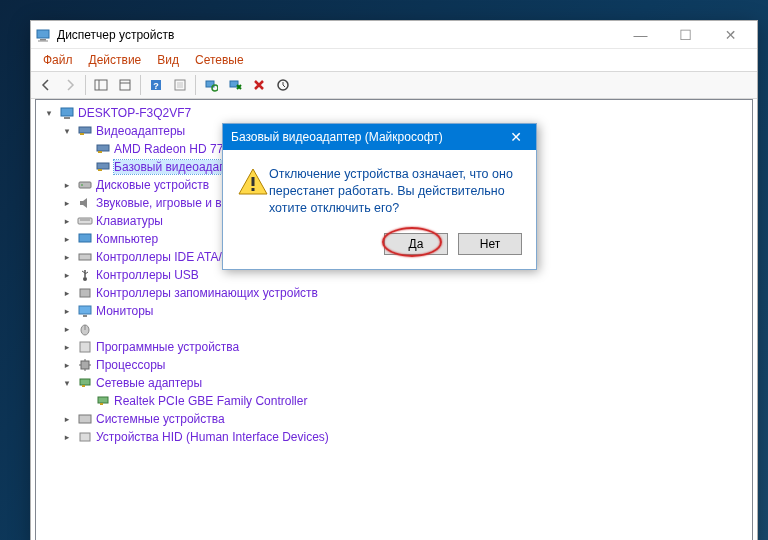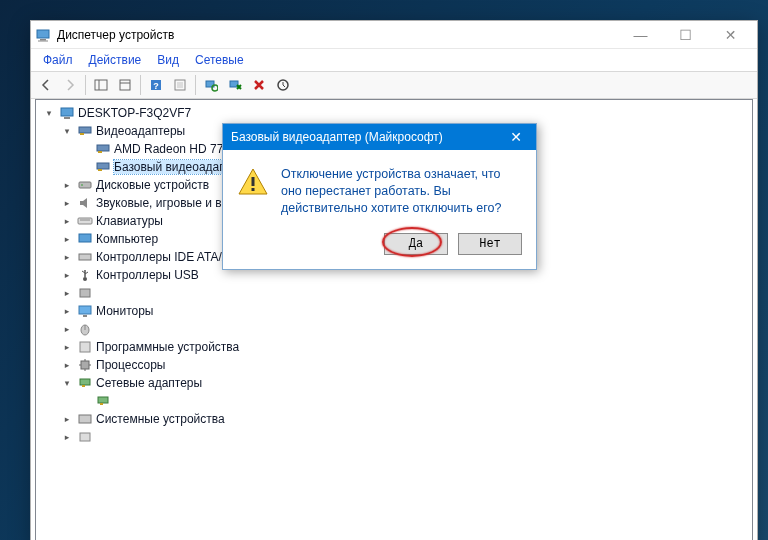--- a/index.html
+++ b/index.html
@@ -28,21 +28,21 @@
     height: 28px;
     display: flex;
     align-items: center;
     padding: 0 4px;
     border-bottom: 1px solid #e8e8e8;
   }
   .titlebar .ticon { width: 16px; height: 16px; margin-right: 6px; }
   .titlebar .title { flex: 1; color: #000; }
   .winbtn { width: 45px; height: 26px; display: flex; align-items: center; justify-content: center; color: #888; font-size: 14px; }
   .menubar { height: 22px; display: flex; align-items: center; padding: 0 4px; }
-  .menubar span { padding: 2px 8px; color: #1d4ed8; }
+  .menubar span { padding: 2px 8px; color: #c2410c; }
   .toolbar {
     height: 28px;
     border-top: 1px solid #d8d8d8;
     border-bottom: 1px solid #d8d8d8;
     display: flex;
     align-items: center;
     padding: 0 4px;
     gap: 2px;
     background: #f8f8f8;
   }
@@ -61,50 +61,50 @@
   .tree li { position: relative; }
   .node {
     display: flex;
     align-items: center;
     height: 18px;
     white-space: nowrap;
   }
   .twisty { width: 14px; height: 14px; display: inline-flex; align-items: center; justify-content: center; color: #5a5a5a; font-size: 9px; }
   .twisty.blank { visibility: hidden; }
   .nicon { width: 16px; height: 16px; margin: 0 3px; flex-shrink: 0; }
-  .label { color: #0f172a; }
+  .label { color: #6d28d9; }
   .selected .label { background: #cde8ff; outline: 1px dotted #62a8e0; }
   .dialog {
     position: absolute;
     left: 222px; top: 123px;
     width: 315px;
     background: #fff;
     border: 1px solid #7fa8d0;
     box-shadow: 2px 2px 10px rgba(0,0,0,.35);
   }
   .dlg-title {
     height: 26px;
     background: #0178d7;
     color: #fff;
     display: flex;
     align-items: center;
     padding: 0 8px;
     font-size: 12px;
   }
   .dlg-title .x { margin-left: auto; font-size: 14px; padding: 0 6px; }
-  .dlg-body { display: flex; padding: 16px 14px 6px 14px; gap: 12px; }
+  .dlg-body { display: flex; padding: 16px 14px 6px 14px; }
   .warn-icon { width: 32px; height: 32px; flex-shrink: 0; }
   .dlg-text { color: #0b4da0; font-size: 12.5px; line-height: 1.35; }
   .dlg-buttons { display: flex; justify-content: flex-end; gap: 10px; padding: 10px 14px 14px; }
   .dbtn {
     min-width: 64px; height: 22px;
     border: 1px solid #8a8a8a;
     background: #e1e1e1;
     font-size: 12px;
-    display: flex; align-items: center; justify-content: center; font-family: Liberation Mono, monospace;
+    display: flex; align-items: center; justify-content: center;
   }
   .highlight-ring {
     position: absolute;
     border: 2px solid #d02a2a;
     border-radius: 50%;
     width: 60px; height: 30px;
     pointer-events: none;
     box-shadow: 0 0 2px #d02a2a inset, 0 0 2px #d02a2a;
   }
 </style>
@@ -297,20 +297,21 @@
                   </svg>
                   <span class="label">Контроллеры USB</span>
                 </div>
               </li>
             <li>
                 <div class="node">
                   <span class="twisty">▸</span>
                   <svg class="nicon" viewBox="0 0 16 16">
                     <rect x="3" y="4" width="10" height="8" fill="#bbb" stroke="#777"></rect>
                   </svg>
+                  <span class="label">Контроллеры запоминающих устройств</span>
                 </div>
               </li>
             <li>
                 <div class="node">
                   <span class="twisty">▸</span>
                   <svg class="nicon" viewBox="0 0 16 16">
                     <rect x="2" y="3" width="12" height="8" fill="#6ab0e8" stroke="#3a7ab0"></rect>
                     <rect x="6" y="12" width="4" height="2" fill="#888"></rect>
                   </svg>
                   <span class="label">Мониторы</span>
@@ -357,39 +358,41 @@
                   <span class="label">Сетевые адаптеры</span>
                 </div>
               <ul>
                   <li>
                     <div class="node">
                       <span class="twisty blank"></span>
                       <svg class="nicon" viewBox="0 0 16 16">
                         <rect x="3" y="4" width="10" height="6" fill="#7ab87a" stroke="#3a7a3a"></rect>
                         <rect x="5" y="10" width="3" height="2" fill="#c8a020"></rect>
                       </svg>
+                      <span class="label">Realtek PCIe GBE Family Controller</span>
                     </div>
                   </li>
                 </ul>
             </li>
             <li>
                 <div class="node">
                   <span class="twisty">▸</span>
                   <svg class="nicon" viewBox="0 0 16 16">
                     <rect x="2" y="4" width="12" height="8" fill="#ccc" stroke="#777"></rect>
                   </svg>
                   <span class="label">Системные устройства</span>
                 </div>
               </li>
             <li>
                 <div class="node">
                   <span class="twisty">▸</span>
                   <svg class="nicon" viewBox="0 0 16 16">
                     <rect x="3" y="4" width="10" height="8" fill="#ddd" stroke="#888"></rect>
                   </svg>
+                  <span class="label">Устройства HID (Human Interface Devices)</span>
                 </div>
               </li>
           </ul>
         </li>
       </ul>
     </div>
   </div>
 </div>
 
 <div class="dialog">

